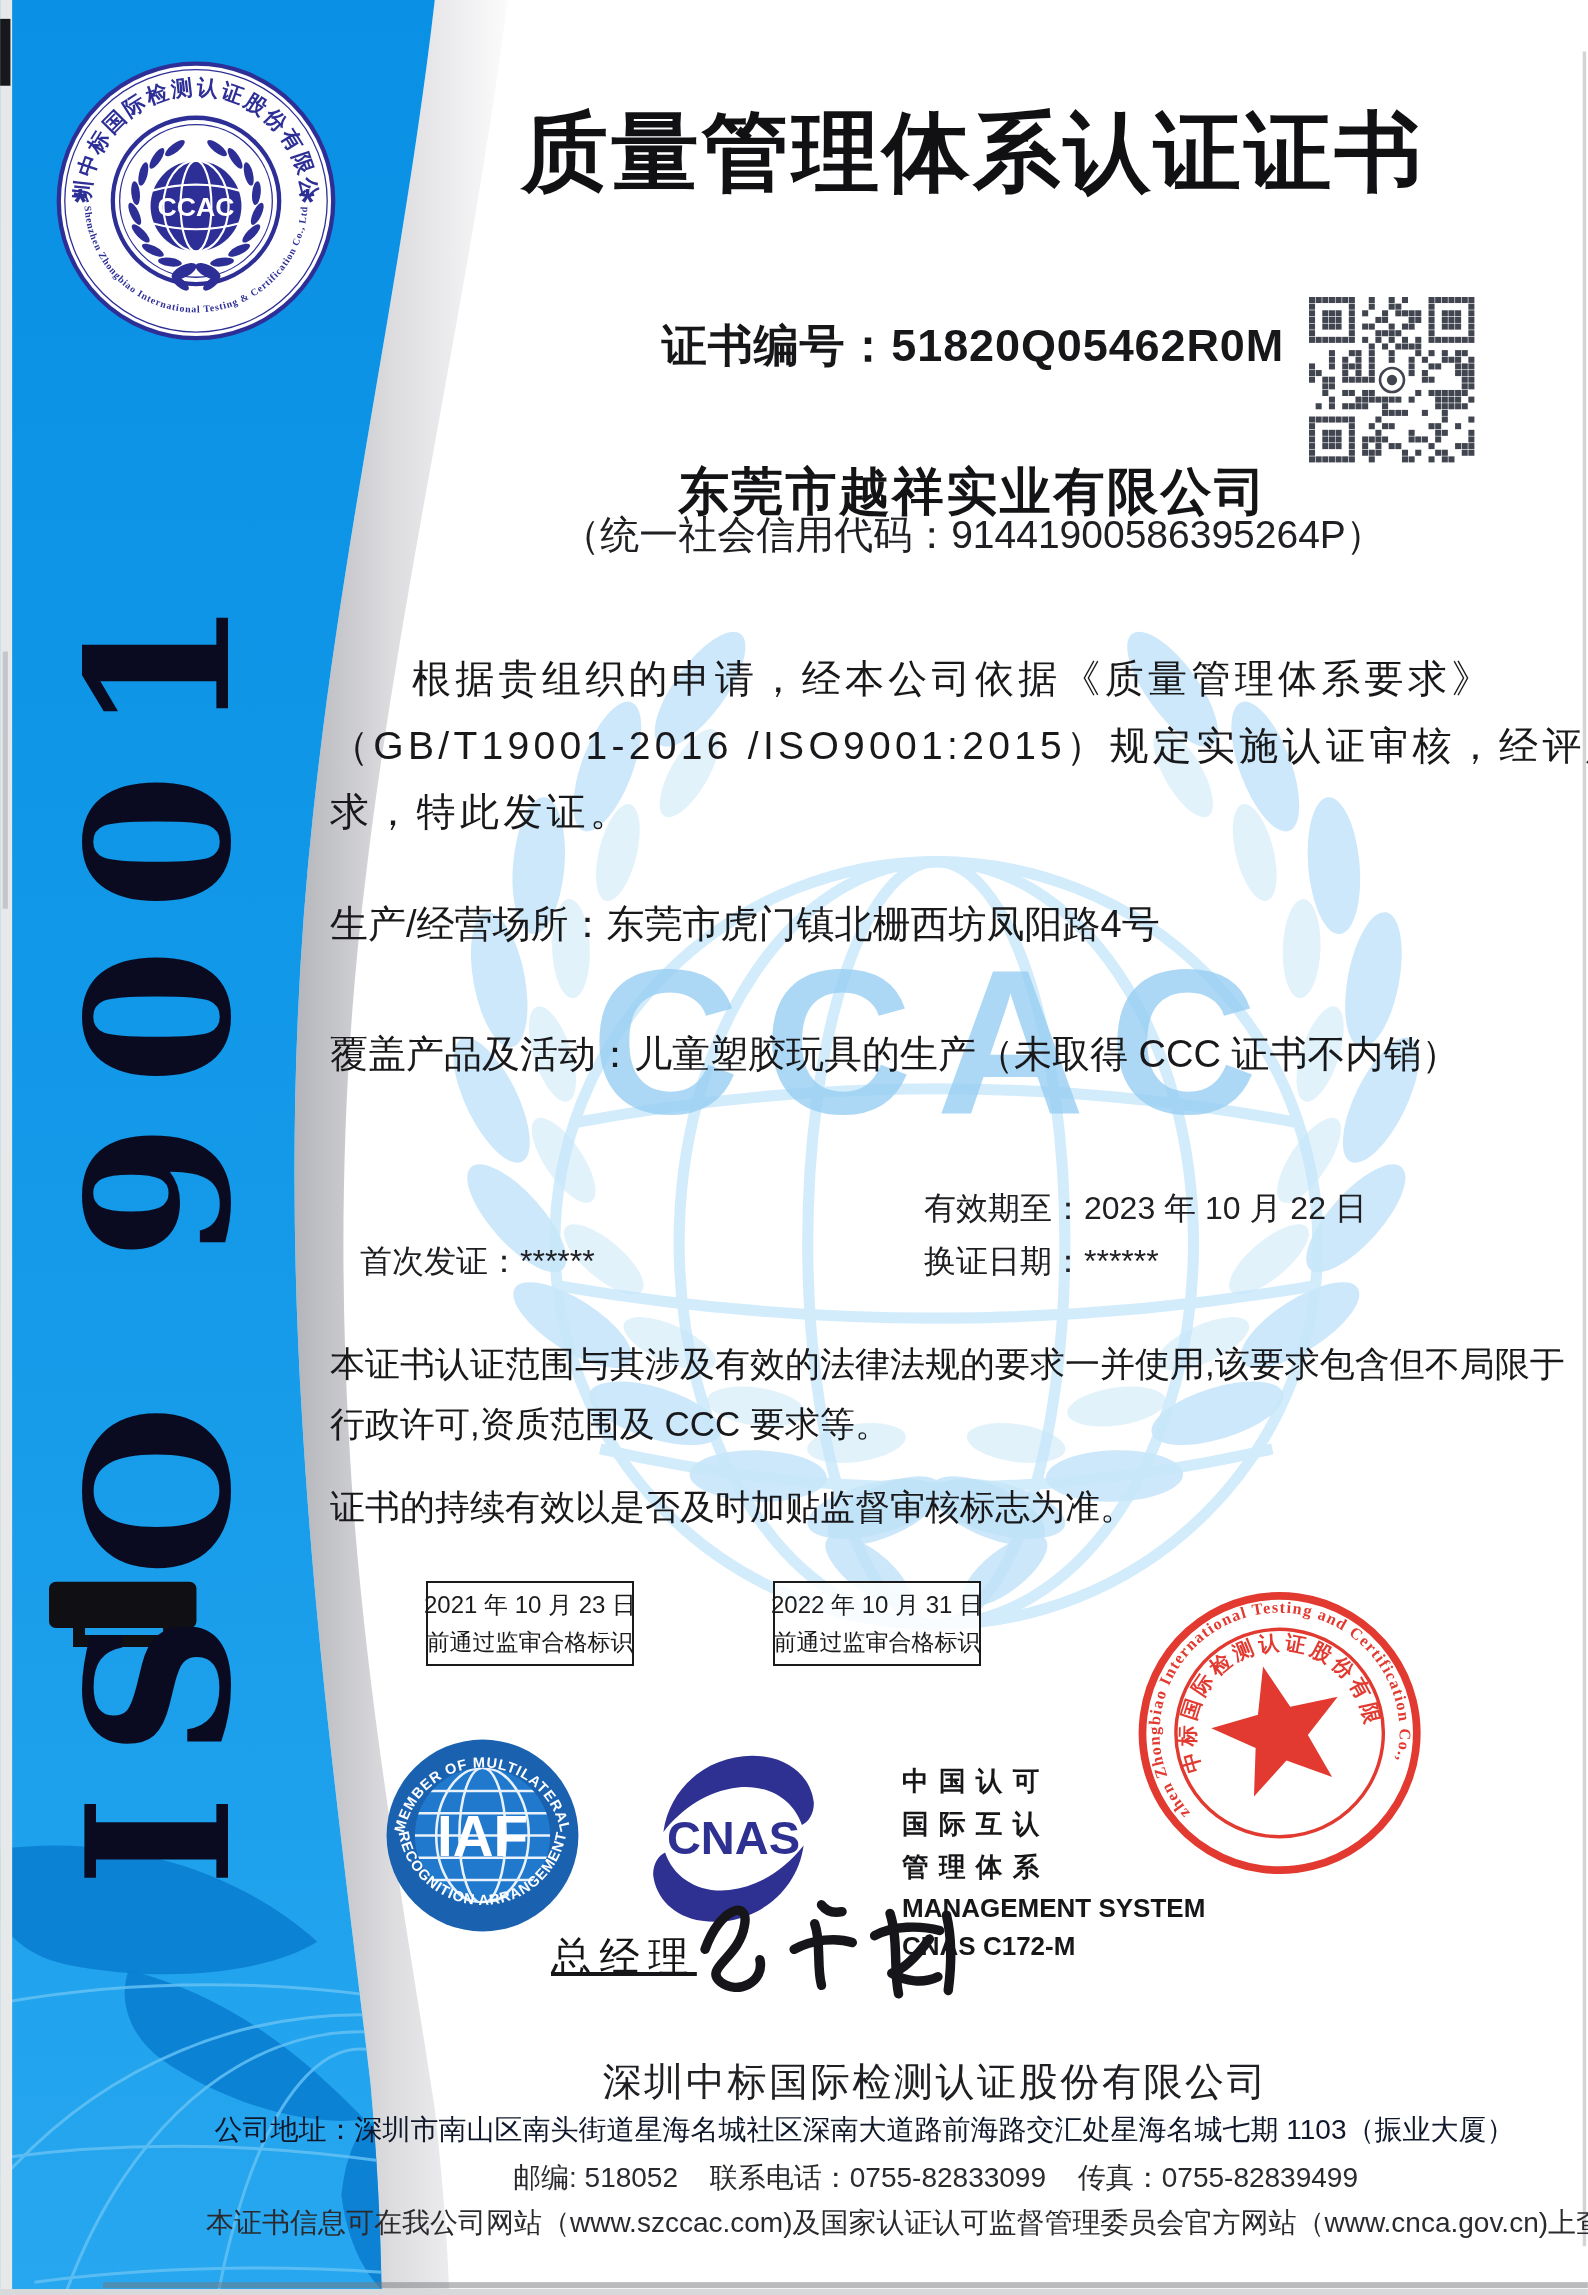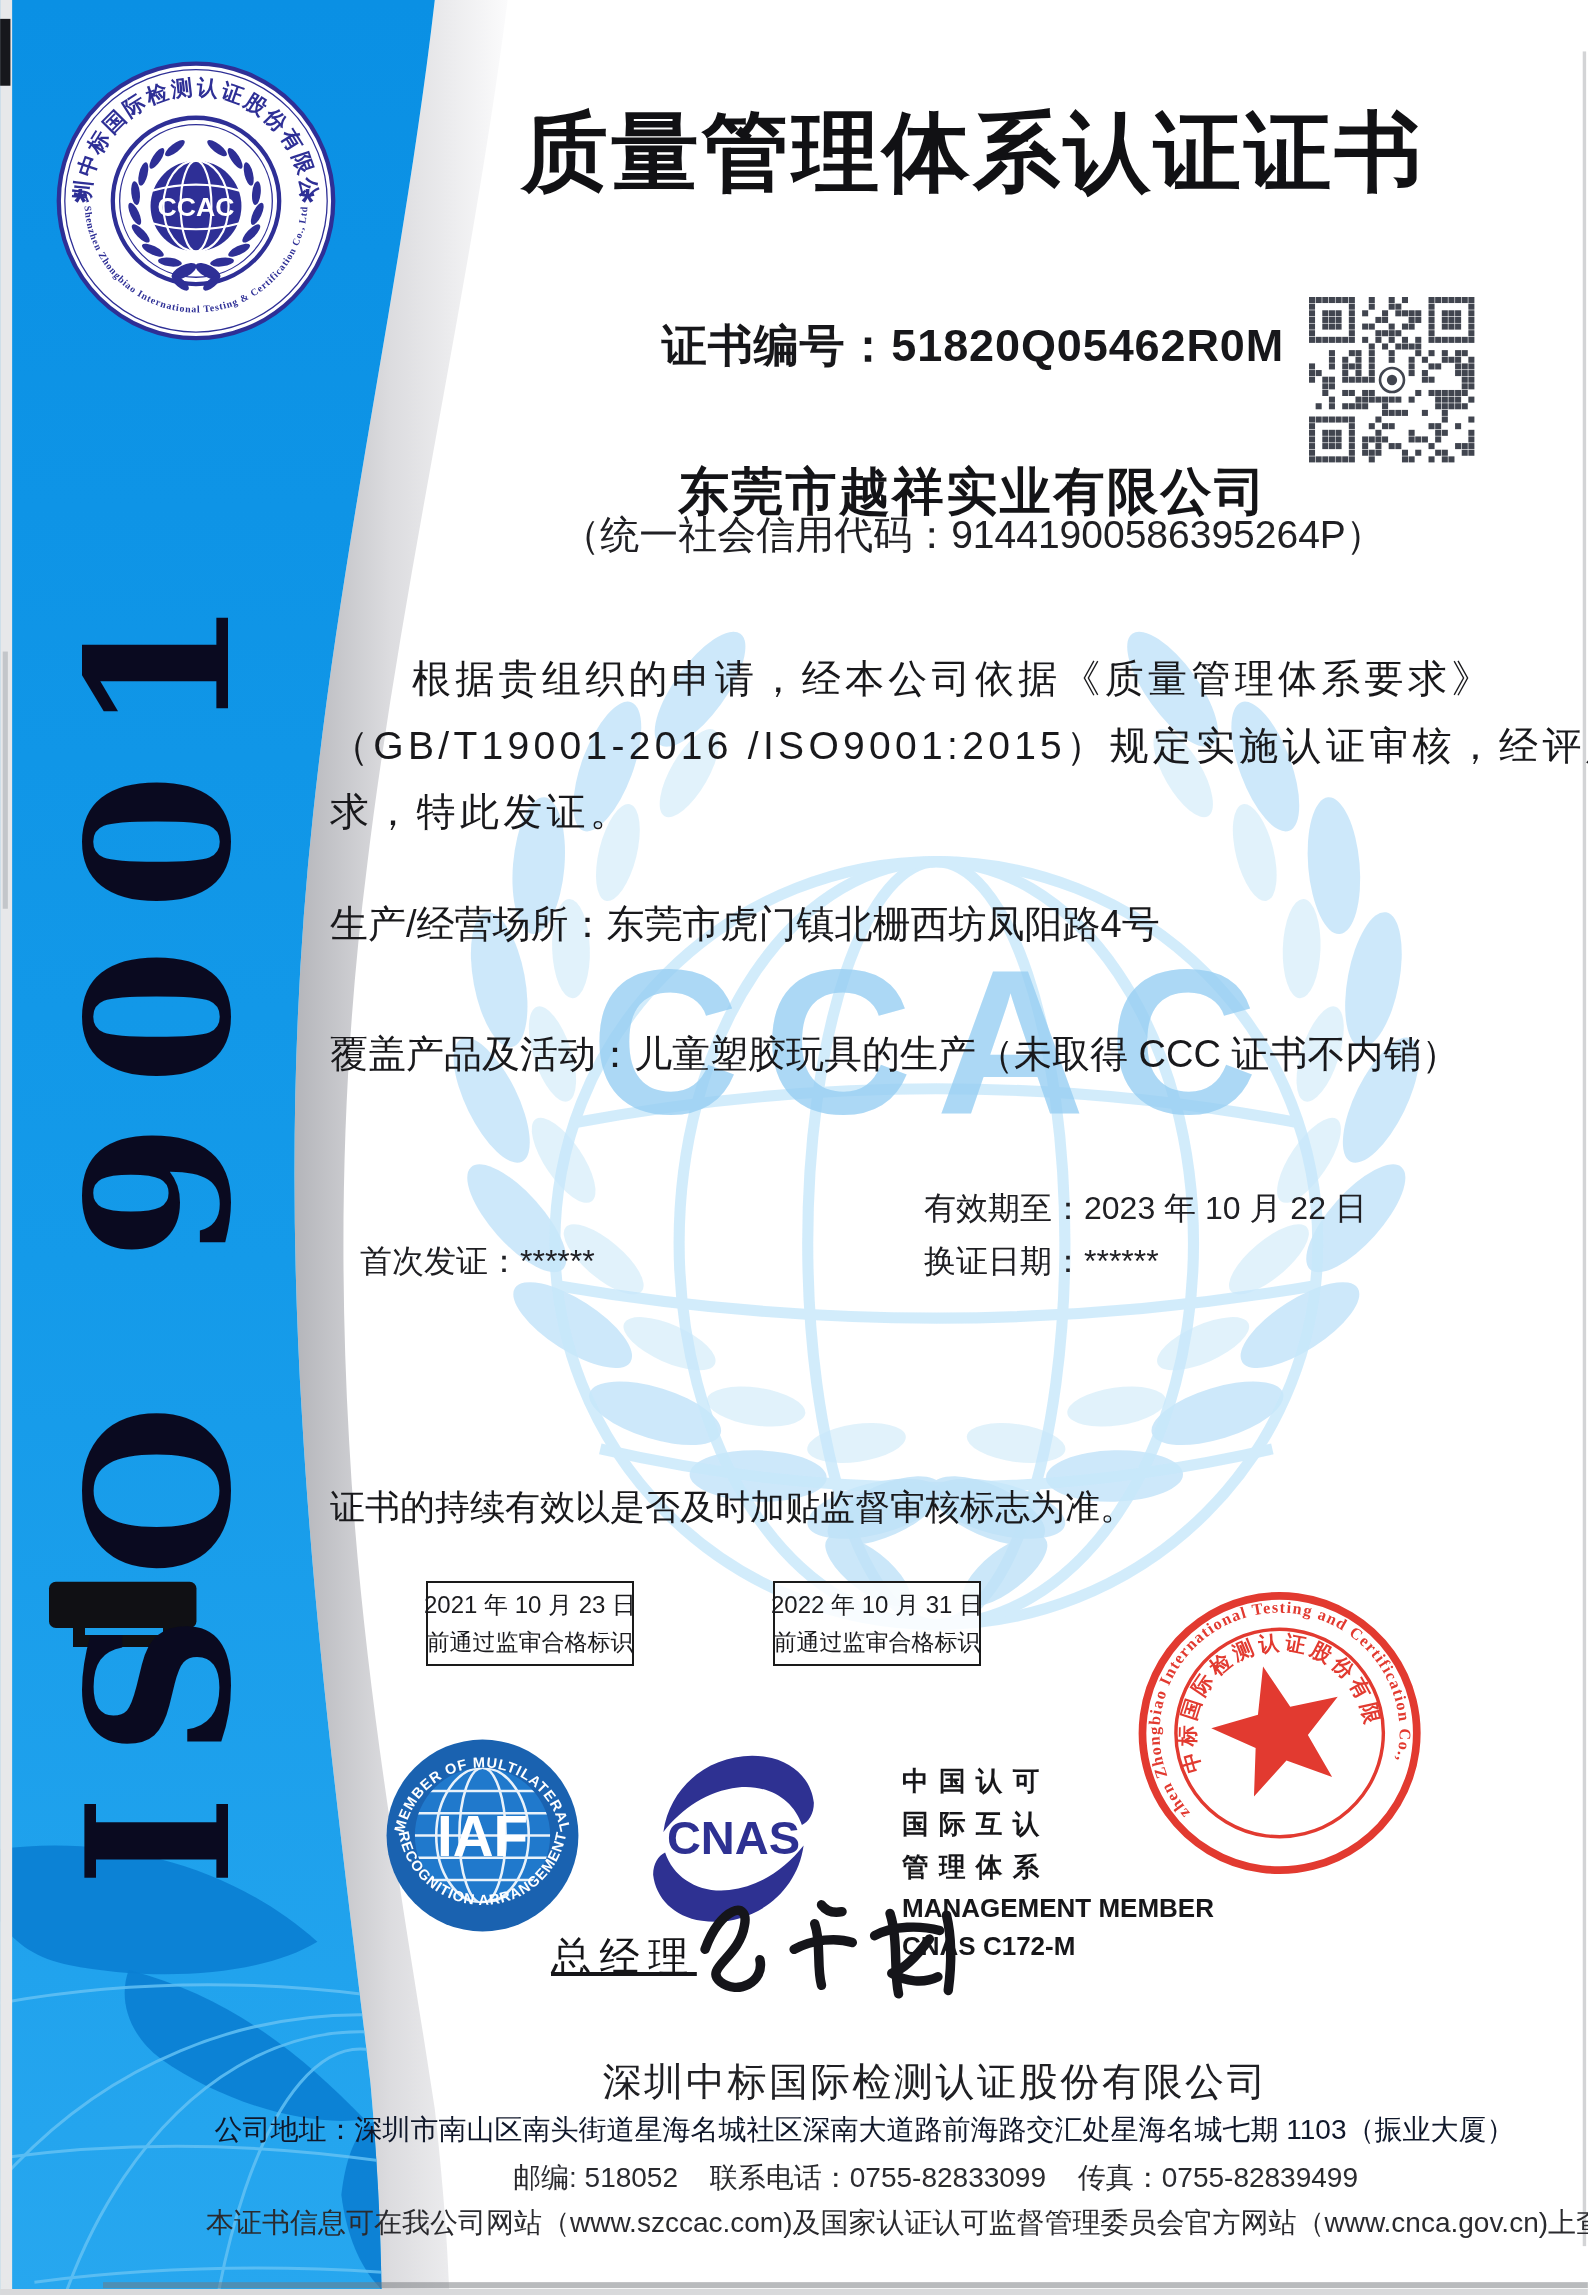--- a/index.html
+++ b/index.html
@@ -533,20 +533,21 @@
   <div class="abs z2 bodyline" style="top:785px">求，特此发证。</div>
 
   <div class="abs z2 prod">生产/经营场所：东莞市虎门镇北栅西坊凤阳路4号</div>
 
   <div class="abs z2 scope">覆盖产品及活动：儿童塑胶玩具的生产（未取得 CCC 证书不内销）</div>
 
   <div class="abs z2 dateline" style="left:924px;top:1187px">有效期至：2023 年 10 月 22 日</div>
   <div class="abs z2 dateline" style="left:360px;top:1240px">首次发证：******</div>
   <div class="abs z2 dateline" style="left:924px;top:1240px">换证日期：******</div>
 
+  <div class="abs z2 legal" style="top:1334px">本证书认证范围与其涉及有效的法律法规的要求一并使用,该要求包含但不局限于行政许可,资质范围及 CCC 要求等。</div>
   <div class="abs z2 legal" style="top:1477px">证书的持续有效以是否及时加贴监督审核标志为准。</div>
 
   <div class="abs z2 survbox" style="left:426px;top:1581px">
     <div class="d">2021 年 10 月 23 日</div>
     <div class="n">前通过监审合格标识</div>
   </div>
   <div class="abs z2 survbox" style="left:773px;top:1581px">
     <div class="d">2022 年 10 月 31 日</div>
     <div class="n">前通过监审合格标识</div>
   </div>
@@ -600,21 +601,21 @@
   <svg class="abs z2" style="left:648px;top:1739px" width="171" height="202" viewBox="0 0 200 235" xmlns="http://www.w3.org/2000/svg">
     <path fill="#2e3192" d="M18,108 C26,50 80,12 137,20 C170,25 191,47 194,74 C194,87 188,96 180,100 C170,70 140,52 105,56 C70,60 40,80 18,108 Z"></path>
     <path fill="#2e3192" d="M182,124 C174,182 120,220 63,212 C30,207 9,185 6,158 C6,145 12,136 20,132 C30,162 60,180 95,176 C130,172 160,152 182,124 Z"></path>
     <text x="100" y="134" text-anchor="middle" font-size="55" font-weight="900" fill="#2e3192" font-family="'Liberation Sans','DejaVu Sans',sans-serif">CNAS</text>
   </svg>
 
   <div class="abs z2 cnas-lines">
     <div class="cn">中国认可</div>
     <div class="cn">国际互认</div>
     <div class="cn">管理体系</div>
-    <div class="en">MANAGEMENT MEMBER</div>
+    <div class="en">MANAGEMENT SYSTEM</div>
     <div class="en">CNAS C172-M</div>
   </div>
 
   <div class="abs z2 signer">总经理</div>
   <svg class="abs z2" style="left:686px;top:1886px" width="283" height="137" viewBox="0 0 330 160" xmlns="http://www.w3.org/2000/svg">
     <g stroke="#15151a" stroke-width="11" fill="none" stroke-linecap="round" stroke-linejoin="round">
       <path d="M22,74 C40,24 74,16 68,46 C62,84 20,96 40,112 C60,128 92,112 86,86"></path>
       <path d="M150,44 C158,66 152,94 158,116"></path>
       <path d="M126,74 C148,62 176,60 194,66"></path>
       <path d="M158,22 C164,30 172,32 182,30"></path>

